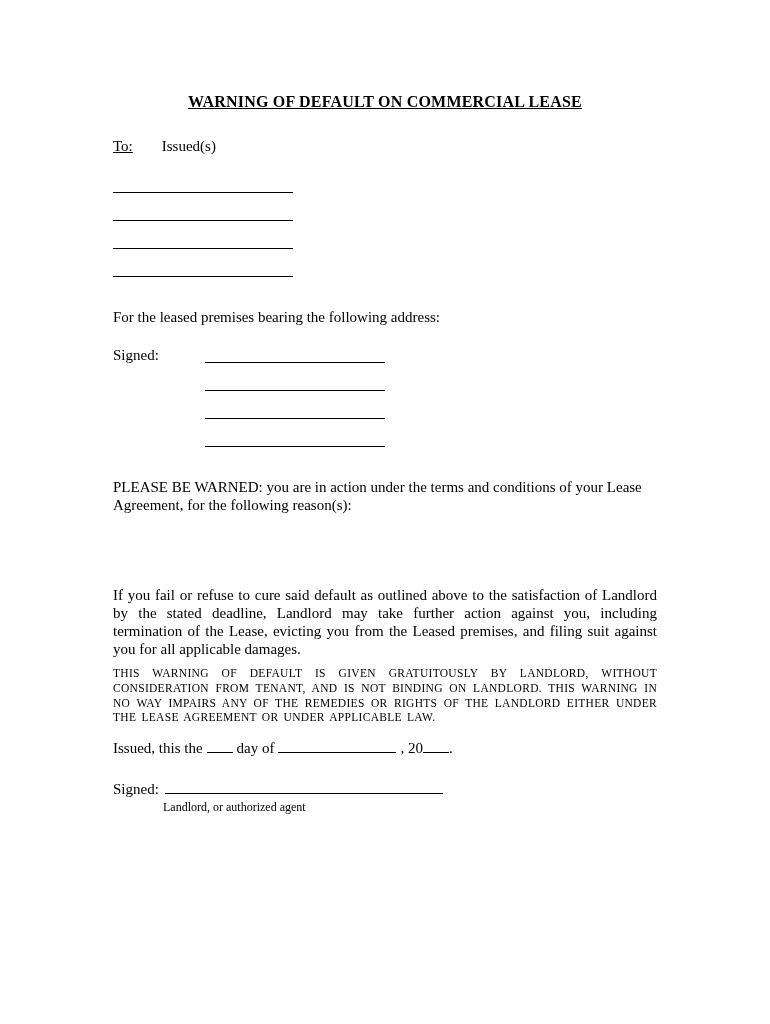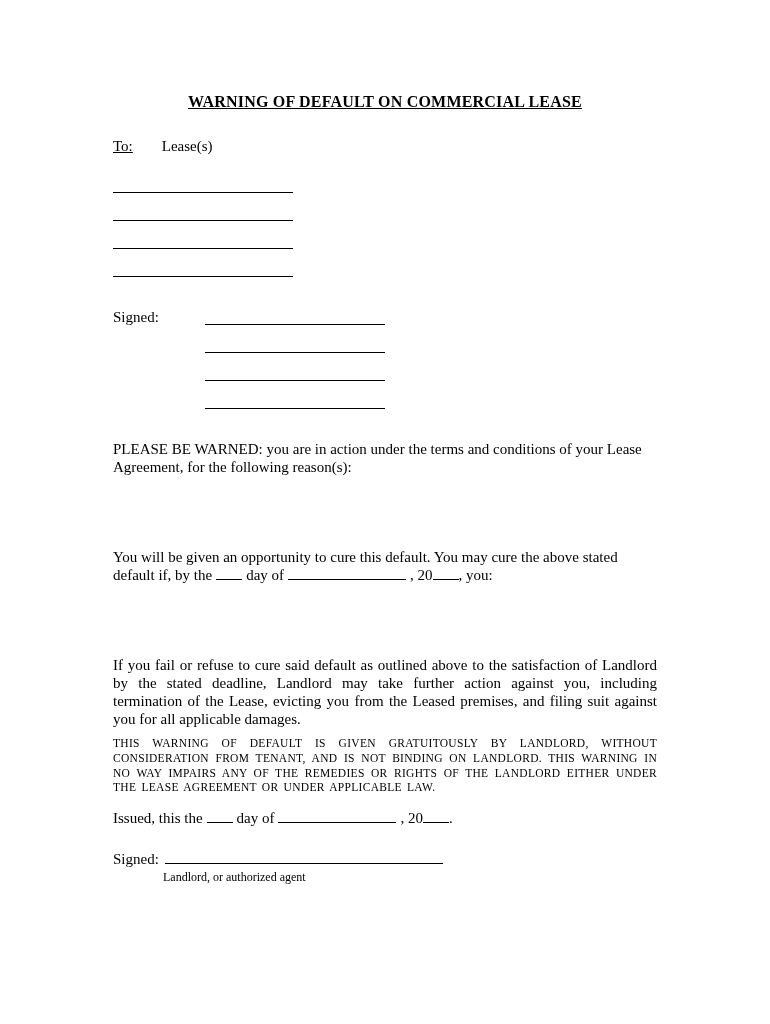--- a/index.html
+++ b/index.html
@@ -72,51 +72,46 @@
 </style>
 </head>
 <body>
 
 <div class="page">
 
   <h1 class="title">WARNING OF DEFAULT ON COMMERCIAL LEASE</h1>
 
   <div class="to-row">
     <span class="to-label">To:</span>
-    <span>Lease(s)</span>
+    <span>Issued(s)</span>
   </div>
 
   <div class="field-block">
     <span class="field-lines">
       <span class="fill-line"></span>
       <span class="fill-line"></span>
       <span class="fill-line"></span>
       <span class="fill-line"></span>
     </span>
   </div>
 
+  <div class="premises">For the leased premises bearing the following address:</div>
 
   <div class="field-block">
     <span class="field-label">Signed:</span>
     <span class="field-lines">
       <span class="fill-line"></span>
       <span class="fill-line"></span>
       <span class="fill-line"></span>
       <span class="fill-line"></span>
     </span>
   </div>
 
   <div class="warning-para">PLEASE BE WARNED: you are in action under the terms and conditions of your Lease Agreement, for the following reason(s):</div>
 
-  <div class="cure-para">
-    <div>You will be given an opportunity to cure this default.  You may cure the above stated</div>
-    <div>
-      <span>default if, by the</span><span class="blank short"></span><span>day of</span><span class="blank long"></span><span>, 20</span><span class="blank tiny"></span><span>, you:</span>
-    </div>
-  </div>
 
   <div class="fail-para">If you fail or refuse to cure said default as outlined above to the satisfaction of Landlord by the stated deadline, Landlord may take further action against you, including termination of the Lease, evicting you from the Leased premises, and filing suit against you for all applicable damages.</div>
 
   <div class="disclaimer">THIS WARNING OF DEFAULT IS GIVEN GRATUITOUSLY BY LANDLORD, WITHOUT CONSIDERATION FROM TENANT, AND IS NOT BINDING ON LANDLORD.  THIS WARNING IN NO WAY IMPAIRS ANY OF THE REMEDIES OR RIGHTS OF THE LANDLORD EITHER UNDER THE LEASE AGREEMENT OR UNDER APPLICABLE LAW.</div>
 
   <div class="issued-line">
     <span>Issued, this the</span><span class="blank short"></span><span>day of</span><span class="blank long"></span><span>, 20</span><span class="blank tiny"></span><span>.</span>
   </div>
 
   <div class="signed-row">

